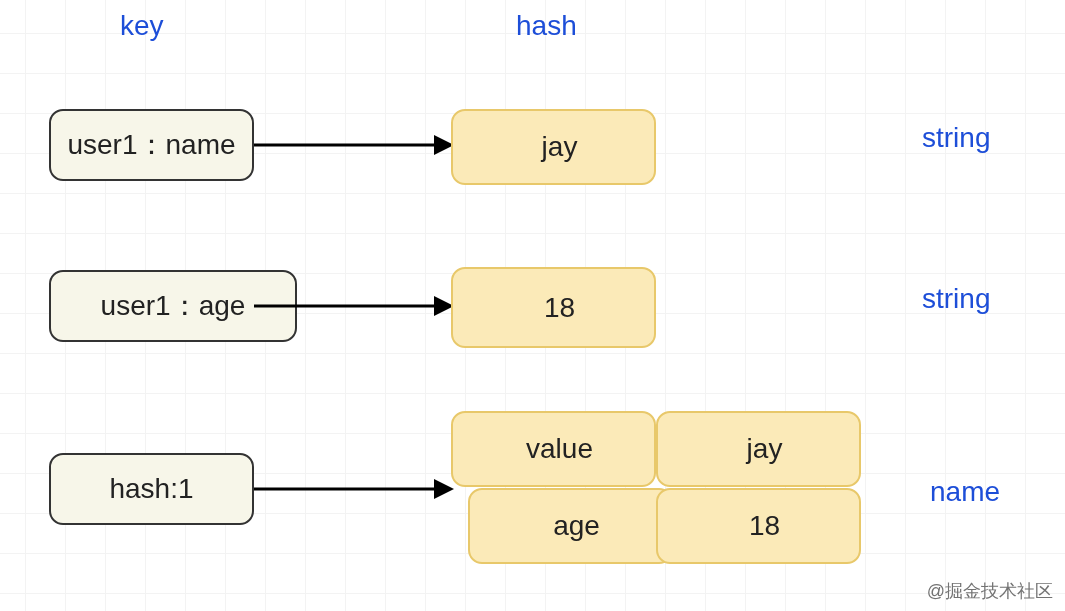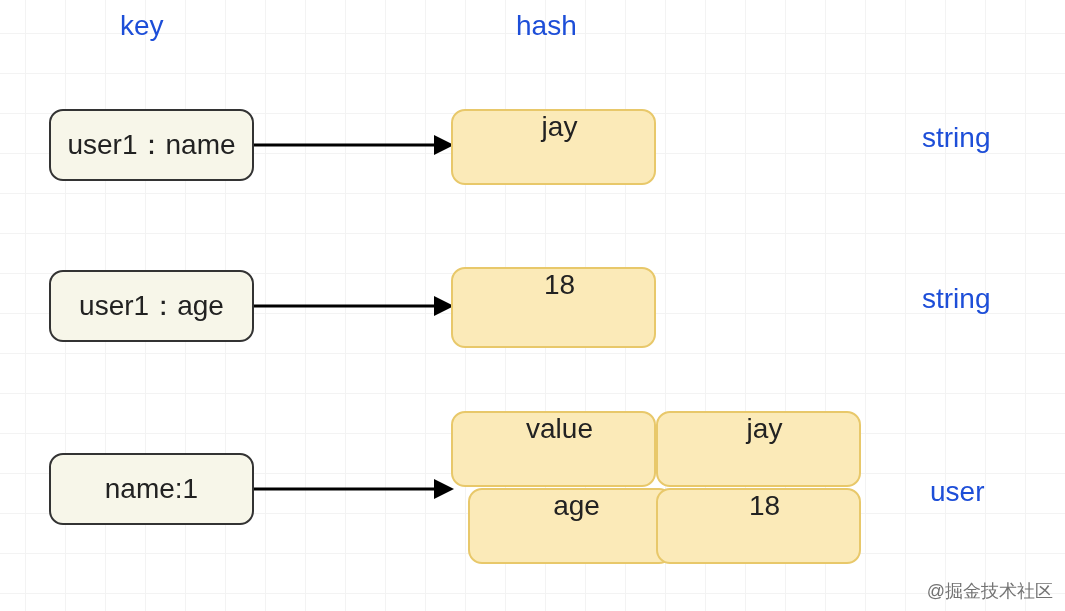--- a/index.html
+++ b/index.html
@@ -34,20 +34,21 @@
       justify-content: center;
       font-size: 28px;
       color: #222;
     }
     .value-box {
       position: absolute;
       background: #fbeab8;
       border: 2px solid #e8c86a;
       border-radius: 14px;
       display: flex;
+      align-items: center;
       justify-content: center;
       font-size: 28px;
       color: #222;
       padding-left: 12px;
     }
     .arrow {
       position: absolute;
     }
     .arrow line {
       stroke: #000;
@@ -76,48 +77,48 @@
 </div>
 <svg class="arrow" style="left:254px; top:120px;" width="200" height="50">
   <line x1="0" y1="25" x2="180" y2="25"></line>
   <polygon points="180,15 200,25 180,35"></polygon>
 </svg>
 <div class="value-box" style="left:451px; top:109px; width:205px; height:76px;">
   <span>jay</span>
 </div>
 <div class="label" style="left:922px; top:122px;">string</div>
 
-<div class="key-box" style="left:49px; top:270px; width:205px; height:72px;">
+<div class="key-box" style="left:49px; top:270px; width:248px; height:72px;">
   <span>user1：age</span>
 </div>
 <svg class="arrow" style="left:254px; top:281px;" width="200" height="50">
   <line x1="0" y1="25" x2="180" y2="25"></line>
   <polygon points="180,15 200,25 180,35"></polygon>
 </svg>
 <div class="value-box" style="left:451px; top:267px; width:205px; height:81px;">
   <span>18</span>
 </div>
 <div class="label" style="left:922px; top:283px;">string</div>
 
 <div class="key-box" style="left:49px; top:453px; width:205px; height:72px;">
-  <span>name:1</span>
+  <span>hash:1</span>
 </div>
 <svg class="arrow" style="left:254px; top:464px;" width="200" height="50">
   <line x1="0" y1="25" x2="180" y2="25"></line>
   <polygon points="180,15 200,25 180,35"></polygon>
 </svg>
 
 <div class="value-box" style="left:451px; top:411px; width:205px; height:76px;">
   <span>value</span>
 </div>
 <div class="value-box" style="left:656px; top:411px; width:205px; height:76px;">
   <span>jay</span>
 </div>
 <div class="value-box" style="left:451px; top:488px; width:205px; height:76px;margin-left:17px;">
   <span>age</span>
 </div>
 <div class="value-box" style="left:656px; top:488px; width:205px; height:76px;">
   <span>18</span>
 </div>
 
-<div class="label" style="left:930px; top:476px;">user</div>
+<div class="label" style="left:930px; top:476px;">name</div>
 
 <div class="watermark">@掘金技术社区</div>
 
 </body></html>

